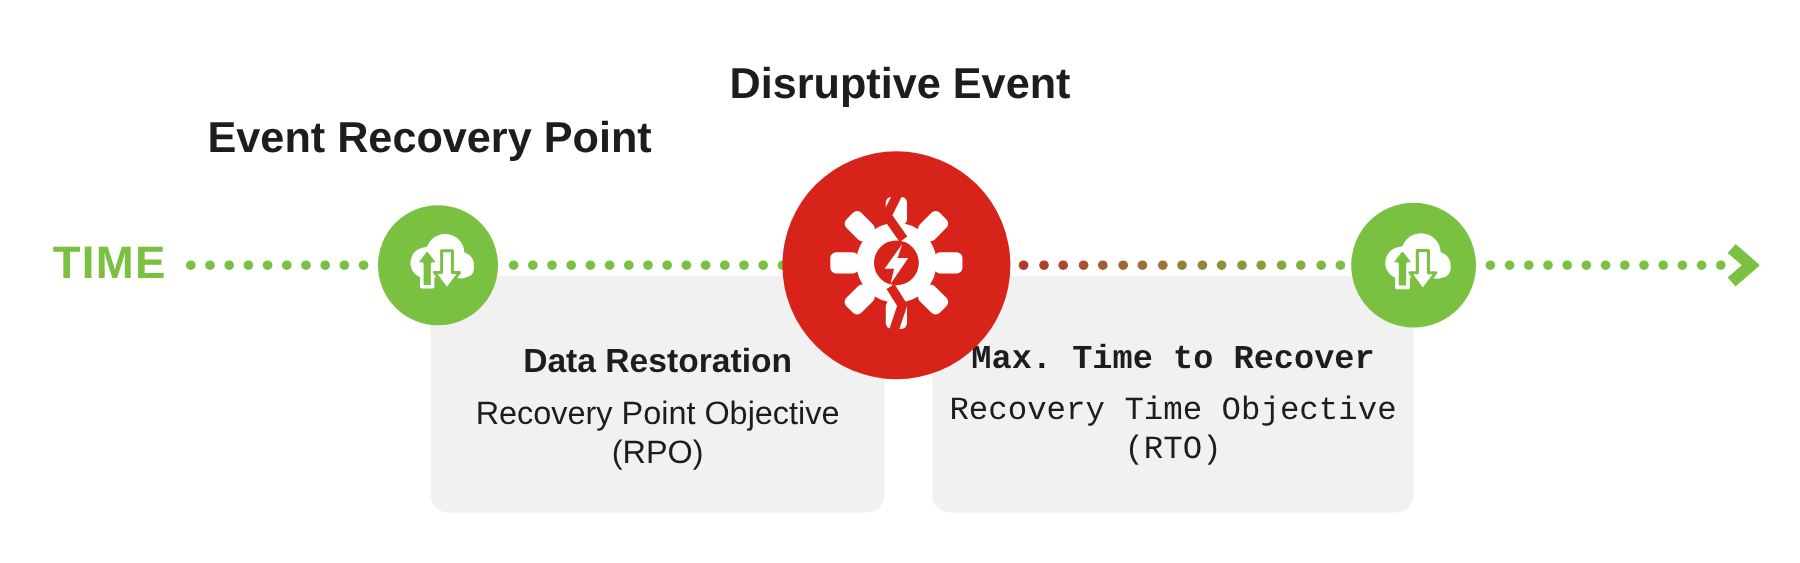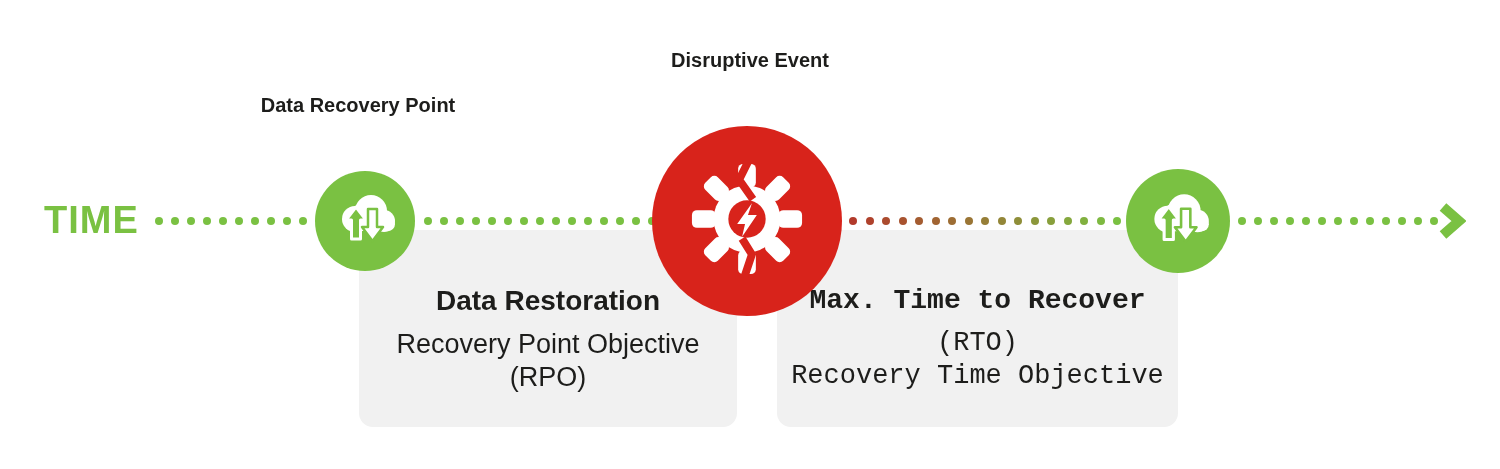--- a/index.html
+++ b/index.html
@@ -5,21 +5,21 @@
   html,body{margin:0;padding:0;}
   body{
     width:1500px;height:469px;background:#ffffff;position:relative;overflow:hidden;
     font-family:"Liberation Sans",sans-serif;
   }
   .stage{position:absolute;inset:0;}
 
   
   .top-label{
     position:absolute;transform:translateX(-50%);
-    font-size:20px;font-weight:700;color:var(--text);white-space:nowrap;
+    font-size:36px;font-weight:700;color:var(--text);white-space:nowrap;
   }
   .time-label{
     position:absolute;left:44px;top:199px;
     font-size:38px;font-weight:700;letter-spacing:1px;color:var(--green);text-align:right;
   }
 
   
   .dots{position:absolute;top:217px;display:flex;align-items:center;}
   .dot{width:8px;height:8px;border-radius:50%;flex:none;}
   .seg-1{left:155px;gap:8px;}
@@ -55,21 +55,21 @@
   .bolt{fill:#ffffff;}
   .crack{stroke:var(--red);stroke-width:8;fill:none;stroke-linejoin:miter;}
   .chev{stroke:var(--green);stroke-width:10;fill:none;stroke-linecap:butt;stroke-linejoin:miter;}
 </style>
 </head>
 <body>
 
 <div class="stage">
 
   <div class="top-label" style="left:750px;top:49px;">Disruptive Event</div>
-  <div class="top-label" style="left:358px;top:94px;">Data Recovery Point</div>
+  <div class="top-label" style="left:358px;top:94px;">Event Recovery Point</div>
 
   <div class="time-label">TIME</div>
 
   <div class="dots seg-1">
       <span class="dot" style="background: rgb(122, 193, 66);"></span>
       <span class="dot" style="background: rgb(122, 193, 66);"></span>
       <span class="dot" style="background: rgb(122, 193, 66);"></span>
       <span class="dot" style="background: rgb(122, 193, 66);"></span>
       <span class="dot" style="background: rgb(122, 193, 66);"></span>
       <span class="dot" style="background: rgb(122, 193, 66);"></span>
@@ -136,22 +136,22 @@
       </svg>
   </span>
 
   <div class="box box-rpo">
     <div class="box-title">Data Restoration</div>
     <div class="box-line">Recovery Point Objective</div>
     <div class="box-line">(RPO)</div>
   </div>
   <div class="box box-rto">
     <div class="box-title">Max. Time to Recover</div>
+    <div class="box-line">Recovery Time Objective</div>
     <div class="box-line">(RTO)</div>
-    <div class="box-line">Recovery Time Objective</div>
   </div>
 
   <div class="circle green c1">
     <span>
       <svg width="72" height="72" viewBox="0 0 72 72">
         <circle class="cloud" cx="26" cy="36" r="13"></circle>
         <circle class="cloud" cx="42" cy="28" r="16"></circle>
         <circle class="cloud" cx="55" cy="38" r="11"></circle>
         <rect class="cloud" x="18" y="34" width="48" height="14" rx="7"></rect>
         <path class="arrow-up" d="M27 24 L37 37 L31.5 37 L31.5 56 L22.5 56 L22.5 37 L17 37 Z"></path>

